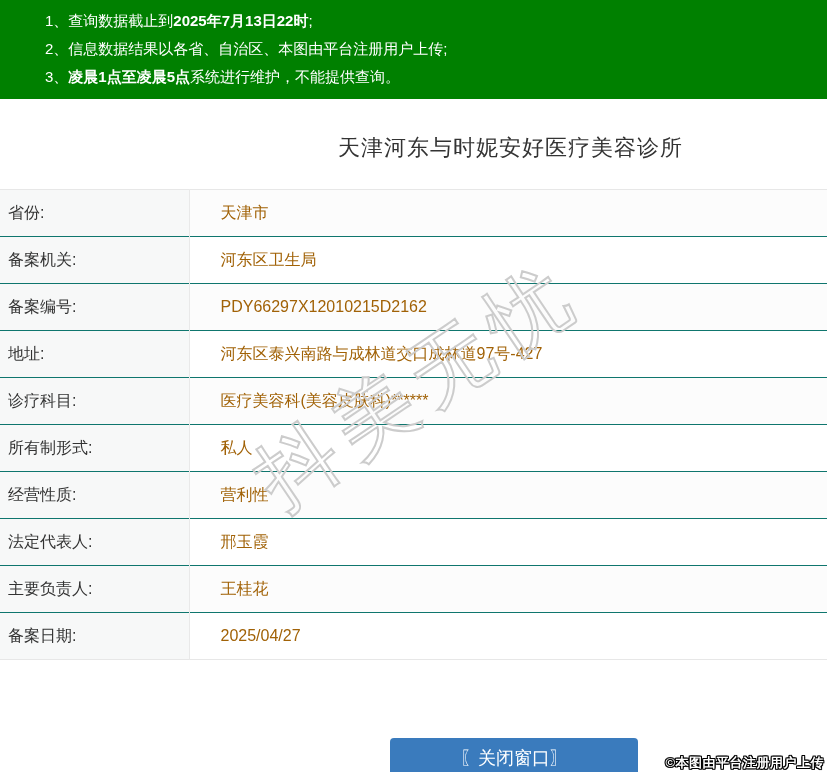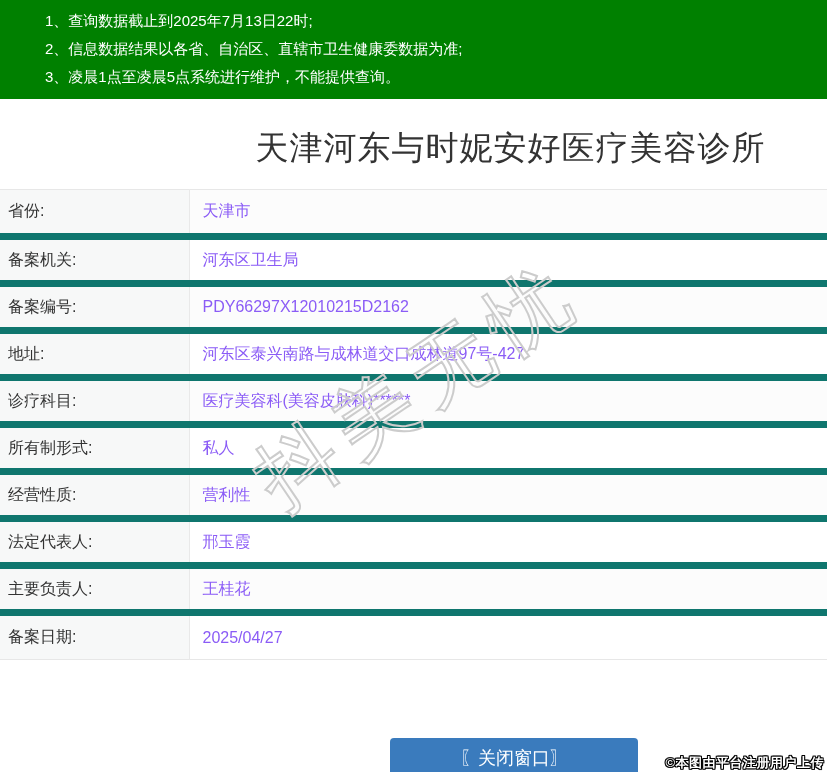--- a/index.html
+++ b/index.html
@@ -18,60 +18,60 @@
     height: 99px;
     background: #008000;
     color: #ffffff;
     padding: 7px 10px 0 45px;
   }
   .notice-line {
     font-size: 15px;
     line-height: 28px;
     white-space: nowrap;
   }
-  .notice-line b { font-weight: normal; }
+  .notice-line b { font-weight: bold; }
 
   
   .title-wrap {
     padding-left: 194px;
     text-align: center;
     margin-top: 30px;
     margin-bottom: 22px;
   }
   .page-title {
-    font-size: 33px;
+    font-size: 22px;
     font-weight: 400;
     color: #333;
     letter-spacing: 1px;
     line-height: 38px;
     display: inline-block;
   }
 
   
   table.info-table {
     width: 827px;
     border-collapse: collapse;
     border-top: 1px solid #e7e7e7;
     border-bottom: 1px solid #e7e7e7;
     font-size: 16px;
   }
-  table.info-table tr { border-bottom: 7px solid #0f766e; }
+  table.info-table tr { border-bottom: 1px solid #0f766e; }
   table.info-table tr:last-child { border-bottom: none; }
   td.cell-label {
     width: 189px;
     height: 47px;
     background: #f7f8f8;
     border-right: 1px solid #e9e9e9;
     padding-left: 8px;
     color: #333;
     vertical-align: middle;
   }
   td.cell-value {
-    padding-left: 13px;
-    color: #8b5cf6;
+    padding-left: 31px;
+    color: #a16207;
     vertical-align: middle;
     background: #ffffff;
   }
   tr:nth-child(odd) td.cell-value { background: #fcfcfc; }
 
   
   .watermark {
     position: absolute;
     left: 235px;
     top: 335px;
@@ -121,21 +121,21 @@
        0   -1px 0 #000, 0    1px 0 #000,
       -1px  0   0 #000, 1px  0   0 #000;
     z-index: 6;
   }
 </style>
 </head>
 <body>
 
 <div class="notice-bar">
   <div class="notice-line"><span>1、</span><span>查询数据截止到</span><b>2025年7月13日22时</b><span>;</span></div>
-  <div class="notice-line"><span>2、</span><span>信息数据结果以各省、自治区、直辖市卫生健康委数据为准;</span><b></b><span></span></div>
+  <div class="notice-line"><span>2、</span><span>信息数据结果以各省、自治区、本图由平台注册用户上传;</span><b></b><span></span></div>
   <div class="notice-line"><span>3、</span><span></span><b>凌晨1点至凌晨5点</b><span>系统进行维护，不能提供查询。</span></div>
 </div>
 
 <div class="title-wrap">
   <h1 class="page-title">天津河东与时妮安好医疗美容诊所</h1>
 </div>
 
 <table class="info-table">
   <tbody>
     <tr>

